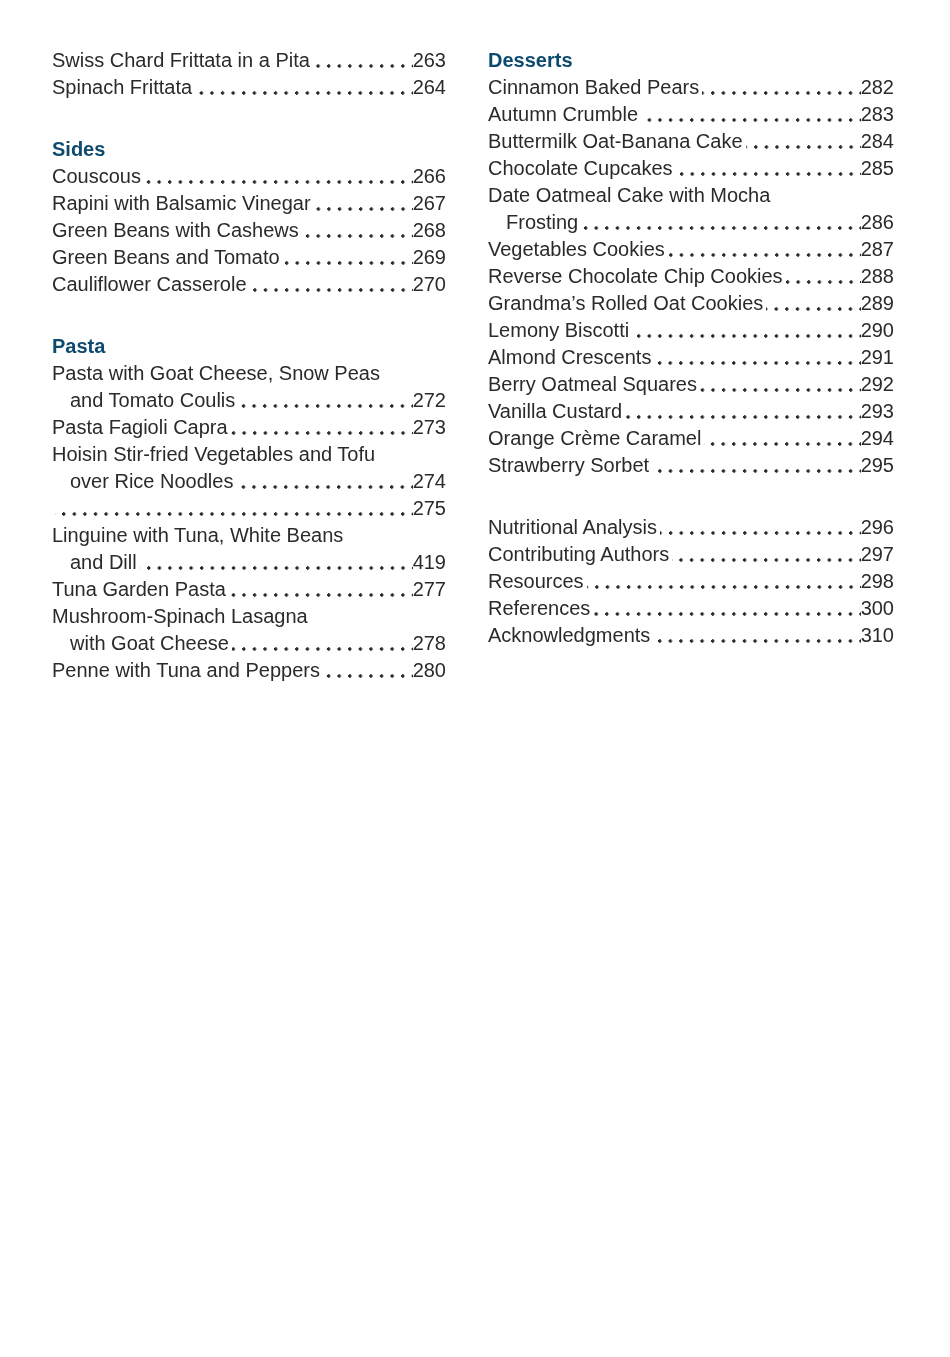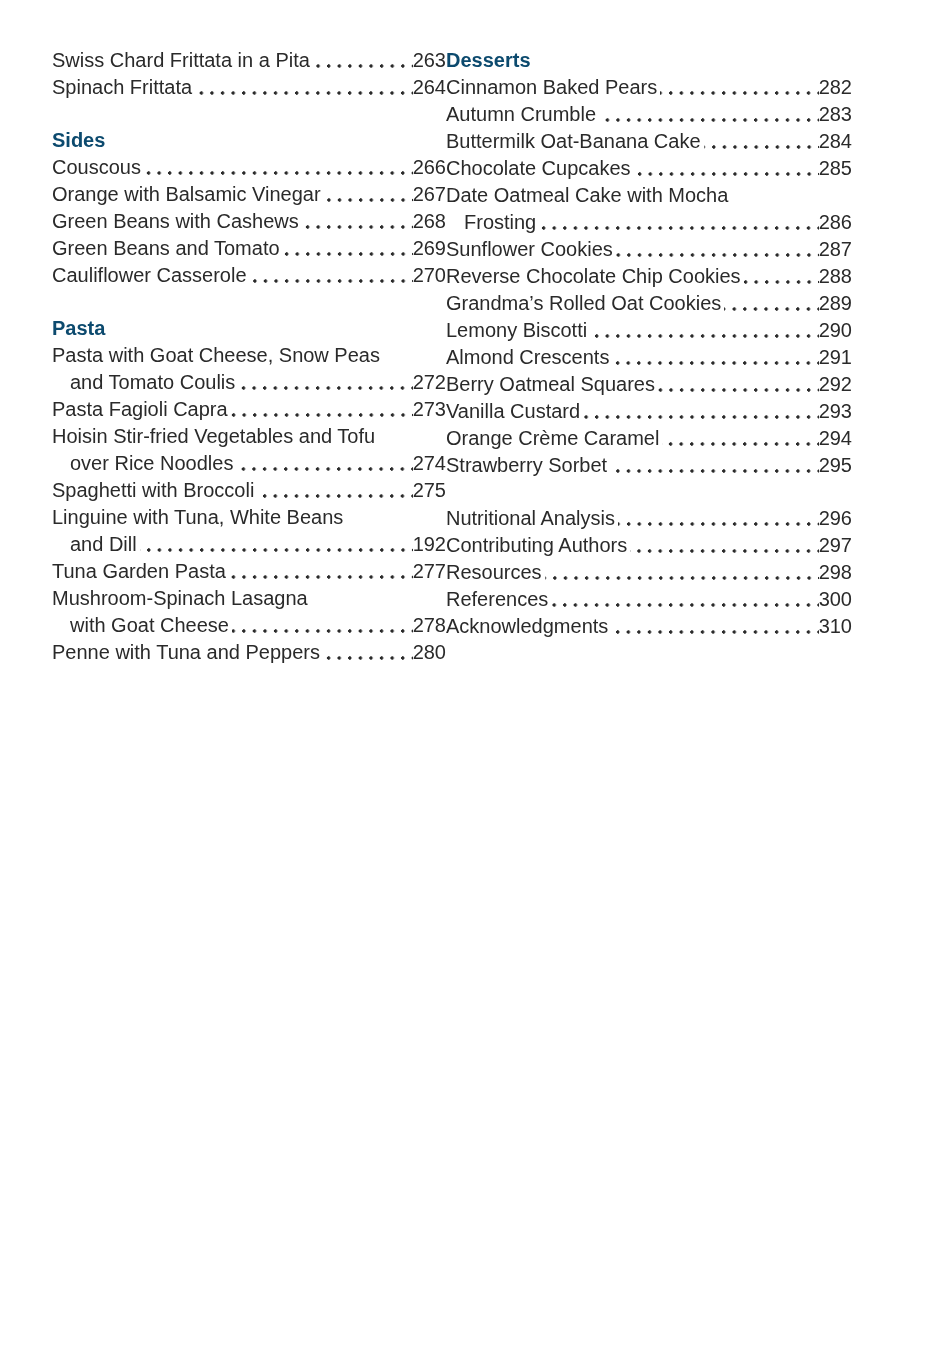--- a/index.html
+++ b/index.html
@@ -10,29 +10,30 @@
   .page {
     position: relative;
     width: 950px;
     height: 1357px;
     background: #ffffff;
     overflow: hidden;
   }
   .toc-columns {
     display: flex;
     padding: 47px 0 0 52px;
+    gap: 42px;
     font-family: "Liberation Sans", sans-serif;
     font-size: 20px;
     line-height: 27px;
     color: #2a2a2a;
   }
   .toc-column-left  { width: 394px; flex: 0 0 394px; }
   .toc-column-right { width: 406px; flex: 0 0 406px; }
 
-  .toc-section + .toc-section { margin-top: 26px; }
+  .toc-section + .toc-section { margin-top: 35px; }
 
   .toc-heading {
     font-weight: 700;
     color: #0c4a6e;
   }
 
   .toc-line {
     display: flex;
     align-items: baseline;
   }
@@ -86,21 +87,21 @@
           <div class="toc-heading">Sides</div>
           <div class="toc-entry">
             <div class="toc-line">
               <span class="toc-title">Couscous</span>
               <span class="toc-leader"></span>
               <span class="toc-page">266</span>
             </div>
           </div>
           <div class="toc-entry">
             <div class="toc-line">
-              <span class="toc-title">Orange with Balsamic Vinegar</span>
+              <span class="toc-title">Rapini with Balsamic Vinegar</span>
               <span class="toc-leader"></span>
               <span class="toc-page">267</span>
             </div>
           </div>
           <div class="toc-entry">
             <div class="toc-line">
               <span class="toc-title">Green Beans with Cashews</span>
               <span class="toc-leader"></span>
               <span class="toc-page">268</span>
             </div>
@@ -144,33 +145,32 @@
               <span class="toc-title">Hoisin Stir-fried Vegetables and Tofu</span>
             </div>
             <div class="toc-line cont">
               <span class="toc-title">over Rice Noodles</span>
               <span class="toc-leader"></span>
               <span class="toc-page">274</span>
             </div>
           </div>
           <div class="toc-entry">
             <div class="toc-line">
-              <span class="toc-title">Spaghetti with Broccoli</span>
               <span class="toc-leader"></span>
               <span class="toc-page">275</span>
             </div>
           </div>
           <div class="toc-entry">
             <div class="toc-line">
               <span class="toc-title">Linguine with Tuna, White Beans</span>
             </div>
             <div class="toc-line cont">
               <span class="toc-title">and Dill</span>
               <span class="toc-leader"></span>
-              <span class="toc-page">192</span>
+              <span class="toc-page">419</span>
             </div>
           </div>
           <div class="toc-entry">
             <div class="toc-line">
               <span class="toc-title">Tuna Garden Pasta</span>
               <span class="toc-leader"></span>
               <span class="toc-page">277</span>
             </div>
           </div>
           <div class="toc-entry">
@@ -228,21 +228,21 @@
               <span class="toc-title">Date Oatmeal Cake with Mocha</span>
             </div>
             <div class="toc-line cont">
               <span class="toc-title">Frosting</span>
               <span class="toc-leader"></span>
               <span class="toc-page">286</span>
             </div>
           </div>
           <div class="toc-entry">
             <div class="toc-line">
-              <span class="toc-title">Sunflower Cookies</span>
+              <span class="toc-title">Vegetables Cookies</span>
               <span class="toc-leader"></span>
               <span class="toc-page">287</span>
             </div>
           </div>
           <div class="toc-entry">
             <div class="toc-line">
               <span class="toc-title">Reverse Chocolate Chip Cookies</span>
               <span class="toc-leader"></span>
               <span class="toc-page">288</span>
             </div>

